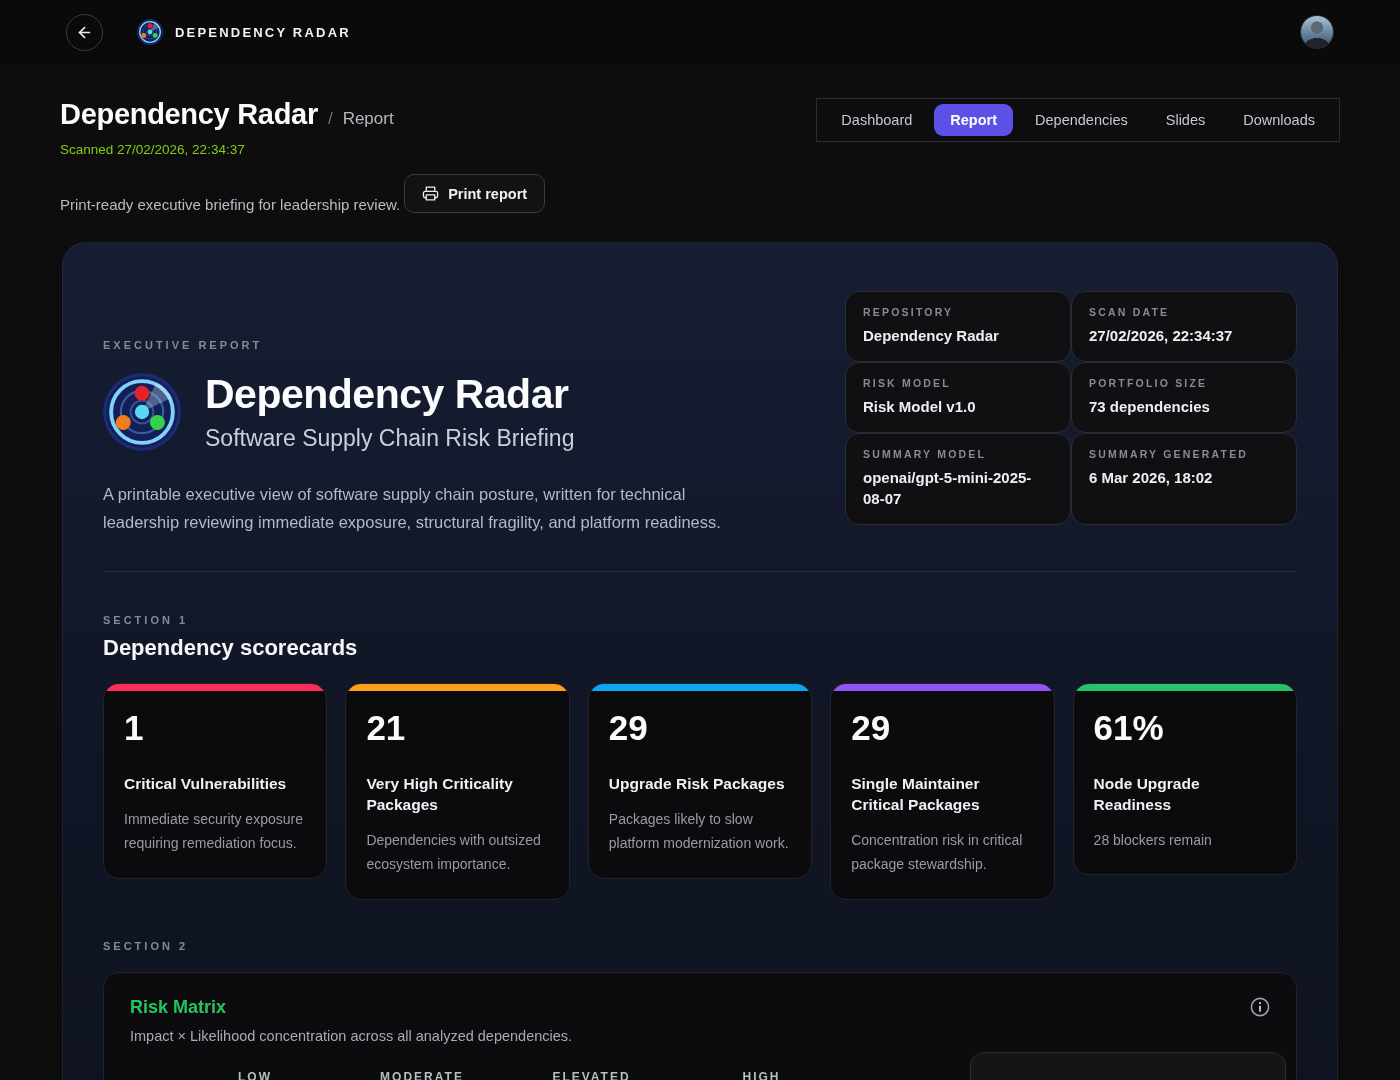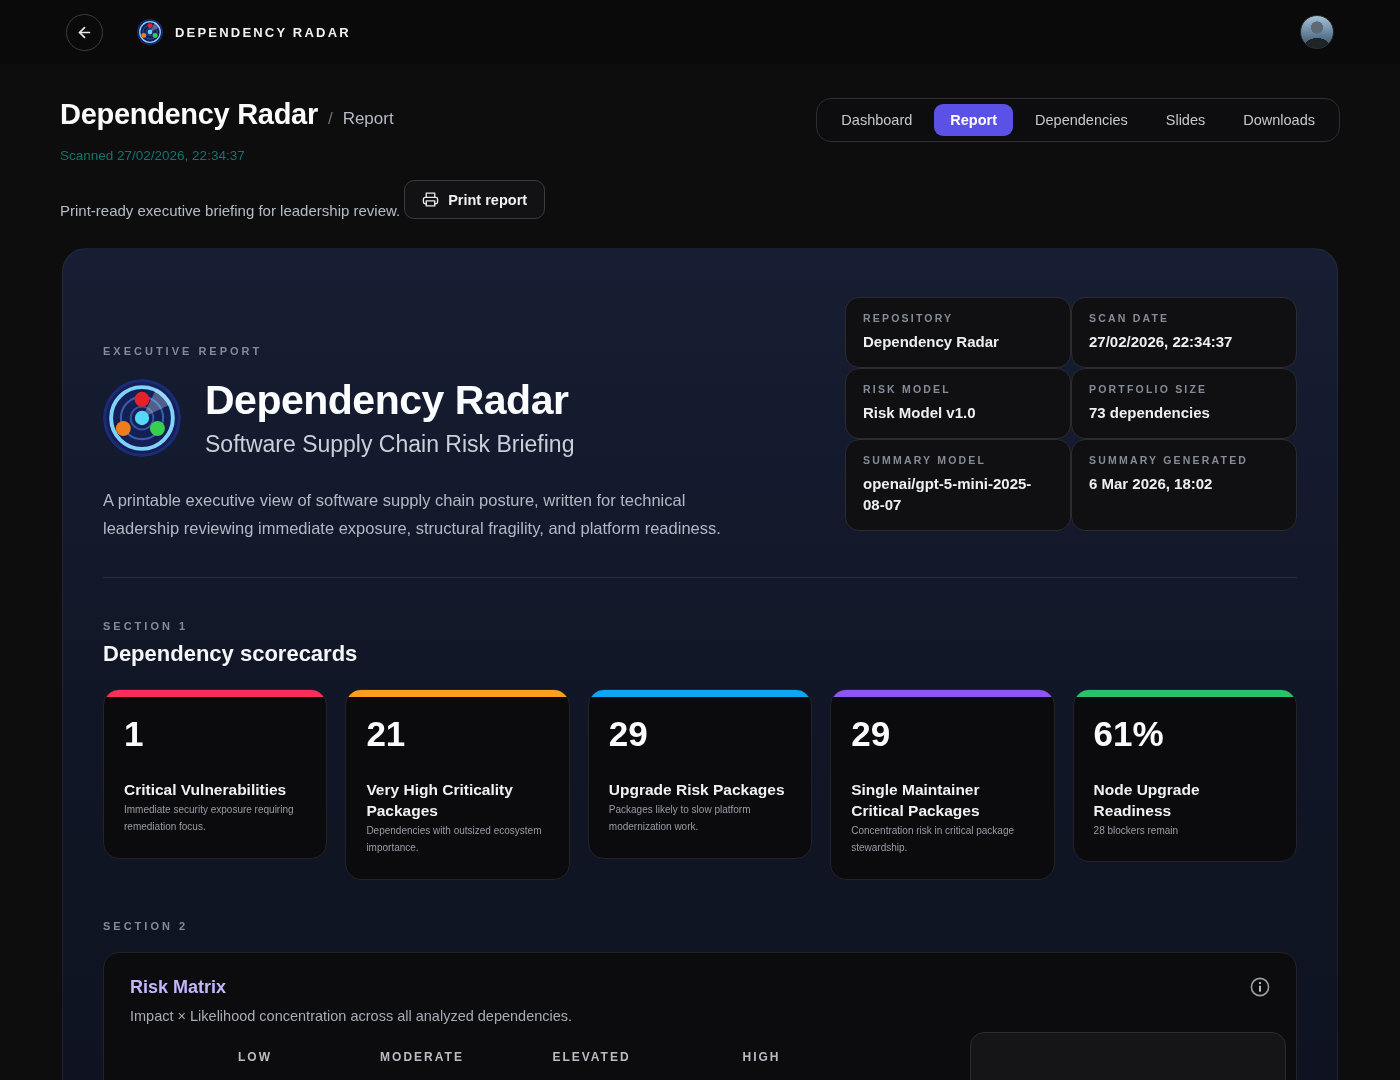--- a/index.html
+++ b/index.html
@@ -36,33 +36,33 @@
 
   
   .page-header {
     display: flex; justify-content: space-between; align-items: flex-start;
     padding: 34px 60px 0;
   }
   .title-row { display: flex; align-items: baseline; gap: 10px; }
   .page-title { font-size: 29px; font-weight: 700; letter-spacing: -0.3px; color: #fbfbfc; }
   .crumb-sep { color: #6c7178; font-size: 17px; }
   .crumb-current { color: #b4bac3; font-size: 17px; }
-  .scanned { margin-top: 17px; font-size: 13.5px; color: #0f766e; }
+  .scanned { margin-top: 11px; font-size: 13.5px; color: #84cc16; }
   .tagline-row { margin-top: 17px; display: flex; align-items: flex-end; gap: 4px; }
   .tagline { font-size: 15px; color: #b6bcc6; }
   .print-btn {
     display: flex; align-items: center; gap: 9px;
     background: #121214; border: 1px solid #3b3b41; border-radius: 10px;
     padding: 10px 17px; color: #f1f1f3; font-size: 14.5px; font-weight: 600;
     cursor: pointer; font-family: inherit;
   }
 
   .tabs {
     display: flex; align-items: center; gap: 6px;
-    border: 1px solid #2d2d33; border-radius: 15px;
+    border: 1px solid #2d2d33; border-radius: 0;
     padding: 5px 8px; background: rgba(14,14,16,0.6);
   }
   .tab {
     padding: 8px 16px; font-size: 14.5px; color: #c7c9ce; border-radius: 9px;
     cursor: pointer; white-space: nowrap; background: transparent; border: none;
     font-family: inherit; font-weight: 500;
   }
   .tab.active { background: var(--active-tab, #5b51e6); color: #fff; font-weight: 600; }
 
   
@@ -105,30 +105,30 @@
     grid-template-columns: repeat(5, 1fr); gap: 18px; align-items: start;
   }
   .scorecard {
     background: #0b0b0d; border: 1px solid #232329; border-radius: 16px;
     overflow: hidden;
   }
   .scorecard-accent { height: 7px; }
   .scorecard-body { padding: 17px 20px 22px; }
   .scorecard-value { font-size: 35px; font-weight: 700; color: #fbfbfd; }
   .scorecard-title { margin-top: 26px; font-size: 15.5px; font-weight: 700; color: #f0f1f4; line-height: 1.35; }
-  .scorecard-desc { margin-top: 0; font-size: 10px; color: #969ca7; line-height: 1.75; }
+  .scorecard-desc { margin-top: 12px; font-size: 14px; color: #969ca7; line-height: 1.75; }
 
   
   .section2 { margin-top: 40px; }
   .matrix-card {
     margin-top: 20px; background: #0c0c0e; border: 1px solid #232328;
     border-radius: 16px; padding: 24px 26px; height: 300px;
   }
   .matrix-head { display: flex; justify-content: space-between; align-items: flex-start; }
-  .matrix-title { font-size: 18px; font-weight: 700; color: #c4b5fd; }
+  .matrix-title { font-size: 18px; font-weight: 700; color: #22c55e; }
   .matrix-subtitle { margin-top: 10px; font-size: 14.5px; color: #a6acb6; }
   .info-icon { cursor: pointer; display: inline-flex; flex-shrink: 0; }
 
   .matrix-body { display: flex; margin-top: 20px; }
   .matrix-grid-wrap { flex: 1; }
   .matrix-grid {
     display: grid; grid-template-columns: 150px 158px 155px 159px 100px;
     column-gap: 13px; row-gap: 14px; margin-left: 50px;
   }
   .col-header {

